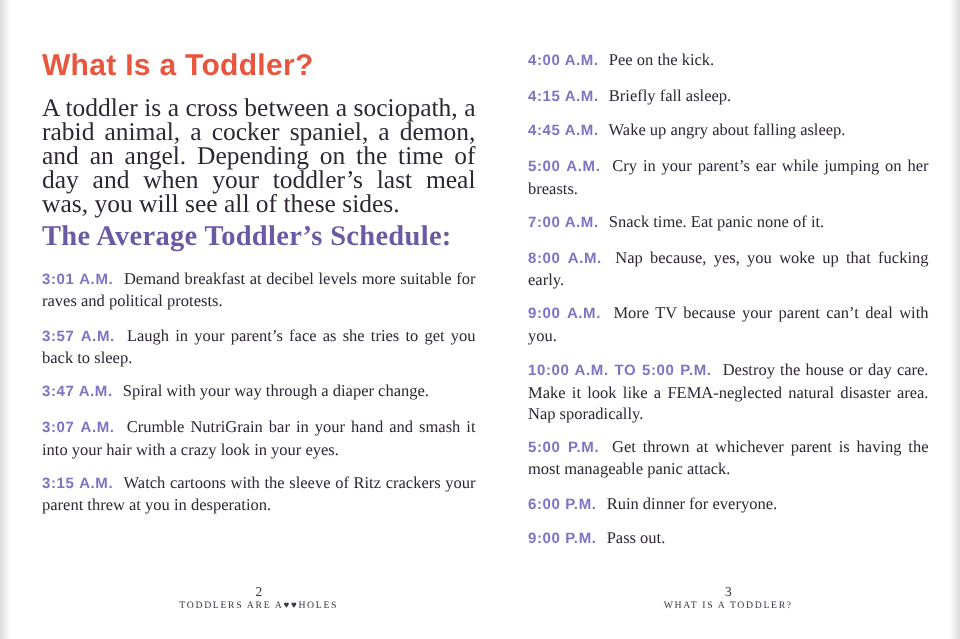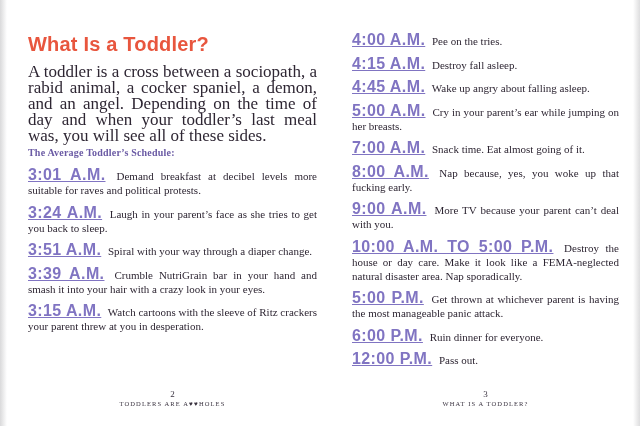--- a/index.html
+++ b/index.html
@@ -38,40 +38,39 @@
   }
   .intro {
     font-size: 17px;
     line-height: 16px;
     text-align: justify;
     margin: 0 0 3px 0;
   }
   .schedule-heading {
     font-family: "Liberation Serif", serif;
     font-weight: 700;
-    font-size: 10px;
+    font-size: 19px;
     color: #6a5aa4;
     letter-spacing: 0.2px;
     margin: 0 0 10px 0;
   }
   .entry {
     font-size: 11px;
     line-height: 14px;
     text-align: justify;
     margin: 0 0 8.5px 0;
   }
   .time {
     font-family: "Liberation Sans", sans-serif;
     font-weight: 700;
-    font-size: 16px;
+    font-size: 10px;
     letter-spacing: 0.4px;
     color: #8074c2;
     margin-right: 4px;
     white-space: nowrap;
-    text-decoration: underline;
   }
   .footer {
     position: absolute;
     top: 389px;
     text-align: center;
     color: #3a3340;
   }
   .footer.fl { left: 28px;  width: 289px; }
   .footer.fr { left: 352px; width: 267px; }
   .page-num {
@@ -89,40 +88,40 @@
 
 <div class="edge-left"></div>
 <div class="edge-right"></div>
 
 <div class="page-left">
   <h1 class="chapter-title">What Is a Toddler?</h1>
   <p class="intro">A toddler is a cross between a sociopath, a rabid animal, a cocker spaniel, a demon, and an angel. Depending on the time of day and when your toddler’s last meal was, you will see all of these sides.</p>
   <h2 class="schedule-heading">The Average Toddler’s Schedule:</h2>
   <div>
       <p class="entry"><span class="time">3:01 A.M.</span> <span>Demand breakfast at decibel levels more suitable for raves and political protests.</span></p>
-      <p class="entry"><span class="time">3:24 A.M.</span> <span>Laugh in your parent’s face as she tries to get you back to sleep.</span></p>
-      <p class="entry"><span class="time">3:51 A.M.</span> <span>Spiral with your way through a diaper change.</span></p>
-      <p class="entry"><span class="time">3:39 A.M.</span> <span>Crumble NutriGrain bar in your hand and smash it into your hair with a crazy look in your eyes.</span></p>
+      <p class="entry"><span class="time">3:57 A.M.</span> <span>Laugh in your parent’s face as she tries to get you back to sleep.</span></p>
+      <p class="entry"><span class="time">3:47 A.M.</span> <span>Spiral with your way through a diaper change.</span></p>
+      <p class="entry"><span class="time">3:07 A.M.</span> <span>Crumble NutriGrain bar in your hand and smash it into your hair with a crazy look in your eyes.</span></p>
       <p class="entry"><span class="time">3:15 A.M.</span> <span>Watch cartoons with the sleeve of Ritz crackers your parent threw at you in desperation.</span></p>
     </div>
 </div>
 
 <div class="page-right">
   <div>
-      <p class="entry"><span class="time">4:00 A.M.</span> <span>Pee on the tries.</span></p>
-      <p class="entry"><span class="time">4:15 A.M.</span> <span>Destroy fall asleep.</span></p>
+      <p class="entry"><span class="time">4:00 A.M.</span> <span>Pee on the kick.</span></p>
+      <p class="entry"><span class="time">4:15 A.M.</span> <span>Briefly fall asleep.</span></p>
       <p class="entry"><span class="time">4:45 A.M.</span> <span>Wake up angry about falling asleep.</span></p>
       <p class="entry"><span class="time">5:00 A.M.</span> <span>Cry in your parent’s ear while jumping on her breasts.</span></p>
-      <p class="entry"><span class="time">7:00 A.M.</span> <span>Snack time. Eat almost going of it.</span></p>
+      <p class="entry"><span class="time">7:00 A.M.</span> <span>Snack time. Eat panic none of it.</span></p>
       <p class="entry"><span class="time">8:00 A.M.</span> <span>Nap because, yes, you woke up that fucking early.</span></p>
       <p class="entry"><span class="time">9:00 A.M.</span> <span>More TV because your parent can’t deal with you.</span></p>
       <p class="entry"><span class="time">10:00 A.M. TO 5:00 P.M.</span> <span>Destroy the house or day care. Make it look like a FEMA-neglected natural disaster area. Nap sporadically.</span></p>
       <p class="entry"><span class="time">5:00 P.M.</span> <span>Get thrown at whichever parent is having the most manageable panic attack.</span></p>
       <p class="entry"><span class="time">6:00 P.M.</span> <span>Ruin dinner for everyone.</span></p>
-      <p class="entry"><span class="time">12:00 P.M.</span> <span>Pass out.</span></p>
+      <p class="entry"><span class="time">9:00 P.M.</span> <span>Pass out.</span></p>
     </div>
 
 </div>
 
 <div class="footer fl">
   <div class="page-num">2</div>
   <div class="running-title">TODDLERS ARE A♥♥HOLES</div>
 </div>
 
 <div class="footer fr">

